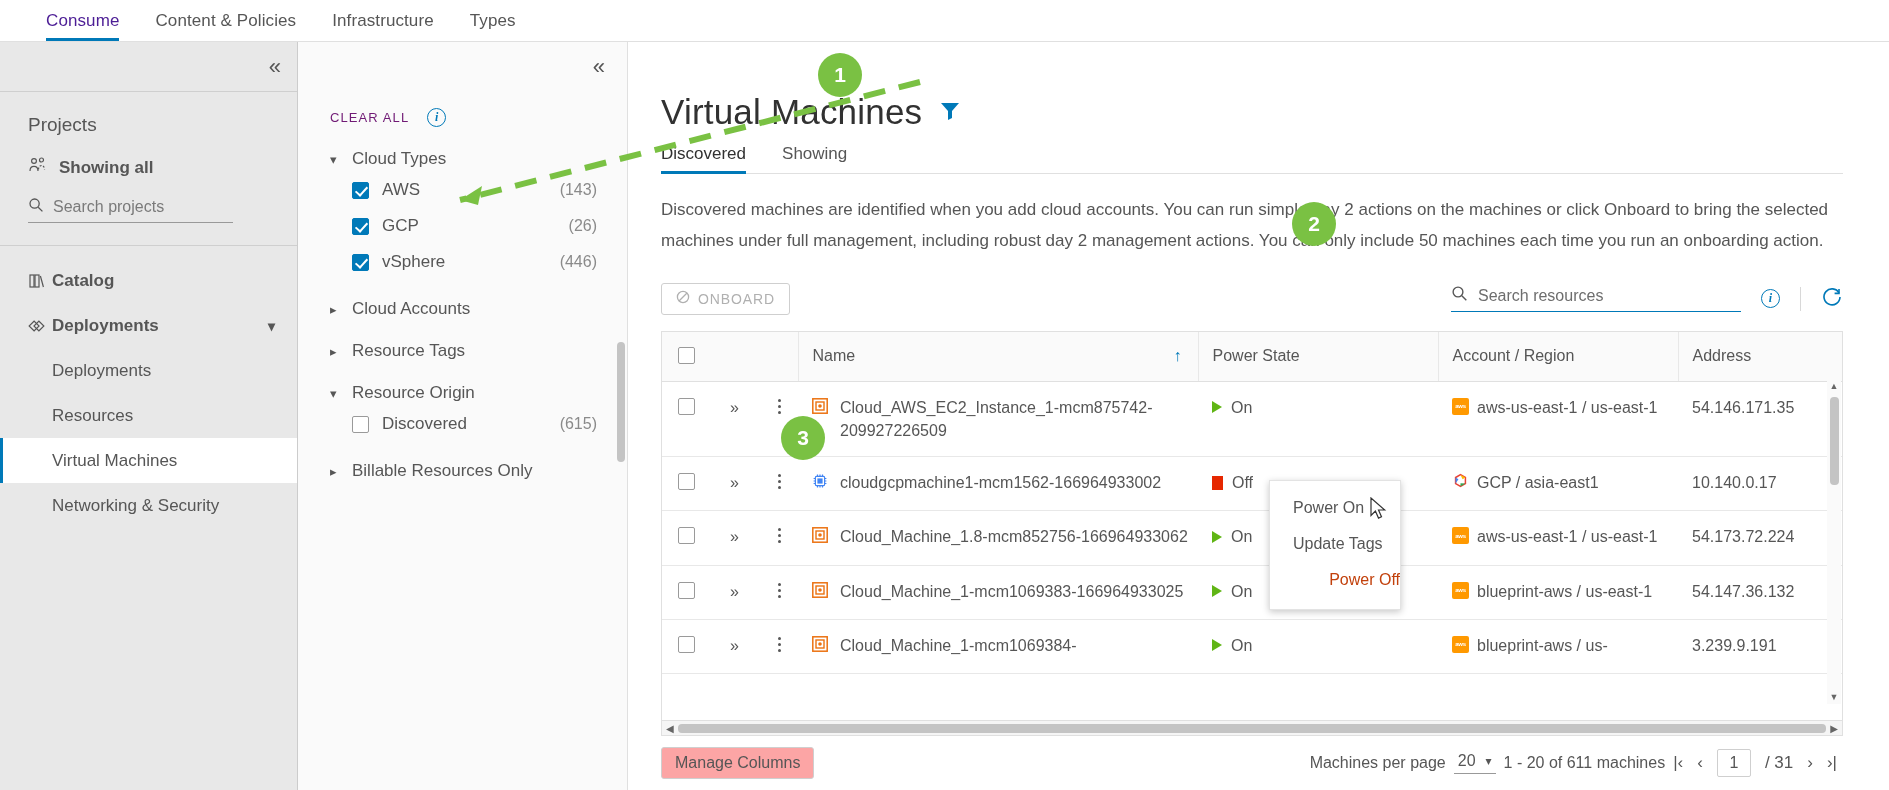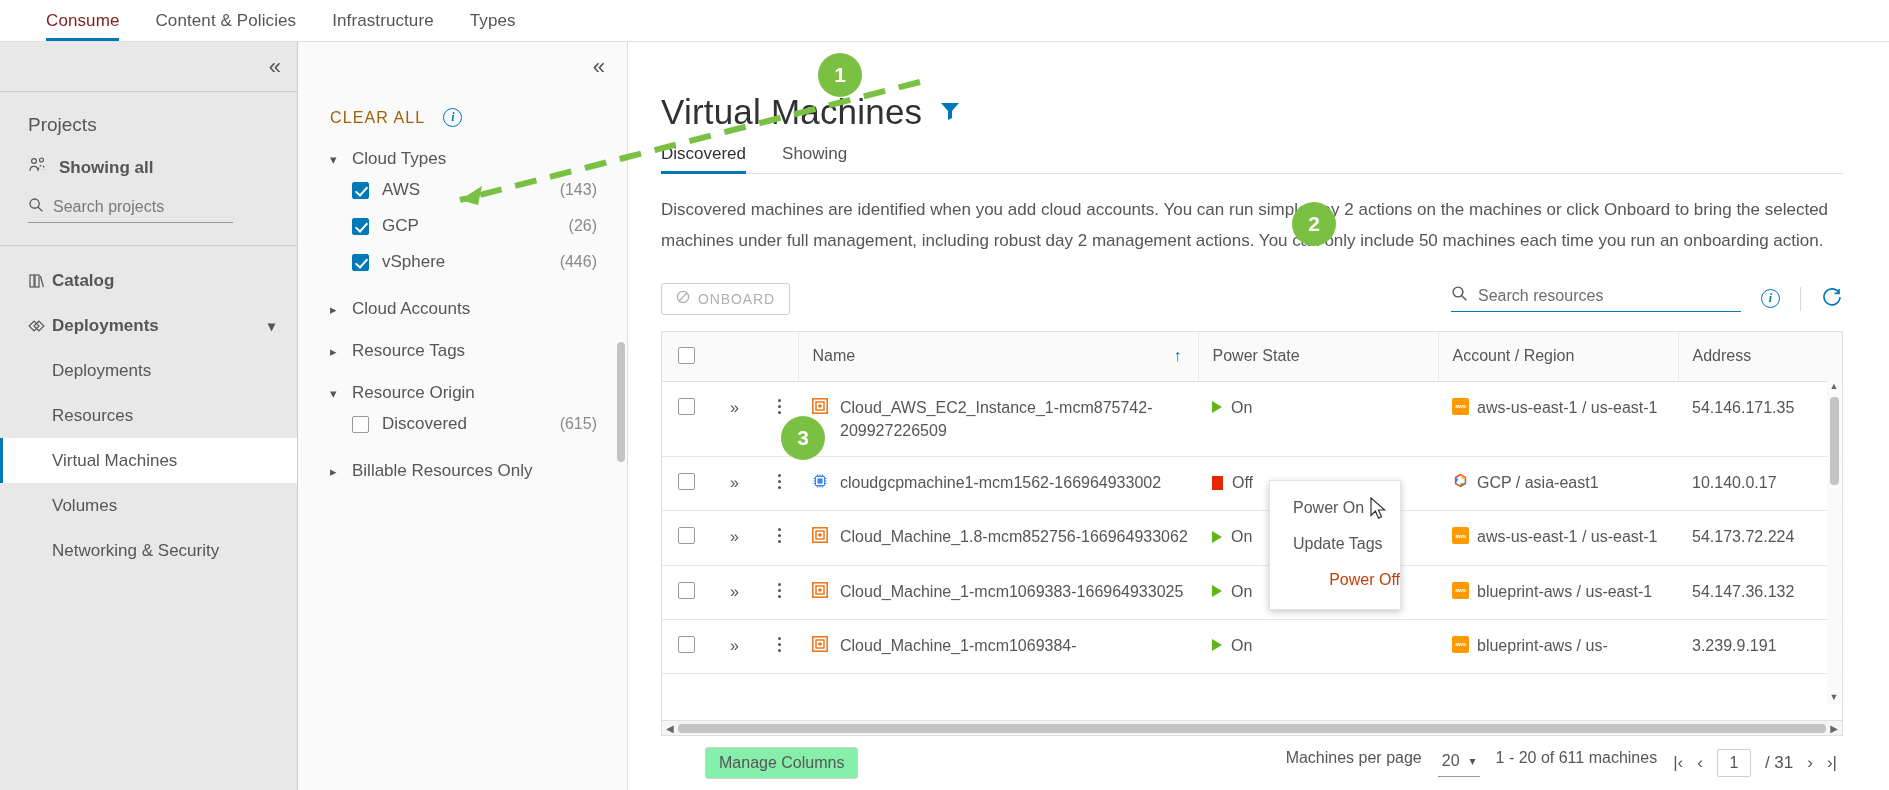--- a/index.html
+++ b/index.html
@@ -15,21 +15,21 @@
   
   .topnav {
     height: 42px; background: #fff; border-bottom: 1px solid #e0e0e0;
     display: flex; align-items: stretch; padding-left: 28px; flex: 0 0 42px;
   }
   .topnav-item {
     display: flex; align-items: center; padding: 0 18px;
     font-size: 17px; color: #565656; cursor: pointer; position: relative;
     letter-spacing: .1px;
   }
-  .topnav-item.active { color: #7f1d1d; }
+  .topnav-item.active { color: #4c1d95; }
   .topnav-item.active::after {
     content: ""; position: absolute; left: 18px; right: 18px; bottom: 0;
     height: 3px; background: #0079b8;
   }
 
   
   .body { flex: 1 1 auto; display: flex; min-height: 0; }
 
   
   .leftpanel {
@@ -77,21 +77,21 @@
     width: 330px; flex: 0 0 330px; background: #fafafa;
     border-right: 1px solid #e0e0e0; display: flex; flex-direction: column;
     position: relative;
   }
   .filter-top {
     height: 50px; display: flex; align-items: center; justify-content: flex-end;
     padding-right: 22px;
   }
   .clear-row { display: flex; align-items: center; gap: 18px; padding: 16px 0 0 32px; }
   .clear-all {
-    font-size: 16px; letter-spacing: 1.1px; color: #a16207; cursor: pointer; font-weight: 400;
+    font-size: 13px; letter-spacing: 1.1px; color: #701a75; cursor: pointer; font-weight: 400;
   }
   .icon-info {
     width: 19px; height: 19px; border-radius: 50%; border: 1.6px solid #0079b8;
     color: #0079b8; font-size: 12px; display: flex; align-items: center;
     justify-content: center; cursor: pointer; font-family: "Liberation Serif", serif;
     font-style: italic; font-weight: bold;
   }
   .fgroup { margin-top: 22px; }
   .fgroup-head {
     display: flex; align-items: center; gap: 10px; padding-left: 32px;
@@ -219,25 +219,24 @@
     justify-content: space-between; padding: 2px 0; font-size: 9px; color: #666;
   }
   .vscroll .vbar { position: absolute; top: 18px; width: 9px; height: 88px; background: #c4c4c4; border-radius: 4px; }
 
   .footer {
     flex: 0 0 54px; display: flex; align-items: center; padding: 0 6px 0 0;
     border-top: 0;
   }
   .btn-mc {
     height: 32px; padding: 0 13px; border: 1px solid #cfcfcf; border-radius: 3px;
-    background: #86efac; font-size: 16px; color: #565656; cursor: pointer;
+    background: #fca5a5; font-size: 16px; color: #565656; cursor: pointer;
     font-family: "Liberation Sans", sans-serif;
-    margin-left: 44px;
-  }
-  .pager { margin-left: auto; display: flex; gap: 16px; font-size: 16px; color: #565656; }
+  }
+  .pager { margin-left: auto; display: flex; align-items: center; gap: 8px; font-size: 16px; color: #565656; }
   .perpage-select {
     display: flex; align-items: center; gap: 10px; border-bottom: 1px solid #999;
     padding: 0 4px 3px 4px; cursor: pointer;
   }
   .pg-arrows { display: flex; align-items: center; gap: 14px; color: #565656; }
   .pg-arrows span { cursor: pointer; font-size: 17px; }
   .pg-input {
     width: 34px; height: 28px; border: 1px solid #cfcfcf; border-radius: 2px;
     text-align: center; font-size: 16px; color: #565656; background: #fff; outline: none;
     font-family: "Liberation Sans", sans-serif;
@@ -340,23 +339,20 @@
         </div>
 
         <div class="navrow sub">
           <span class="nav-label">Deployments</span>
         </div>
         <div class="navrow sub">
           <span class="nav-label">Resources</span>
         </div>
         <div class="navrow sub selected">
           <span class="nav-label">Virtual Machines</span>
-        </div>
-        <div class="navrow sub">
-          <span class="nav-label">Volumes</span>
         </div>
         <div class="navrow sub">
           <span class="nav-label">Networking &amp; Security</span>
         </div>
       </div>
     </div>
 
     <div class="filterpanel">
       <div class="filter-top">
         <span class="chev-collapse">«</span>

